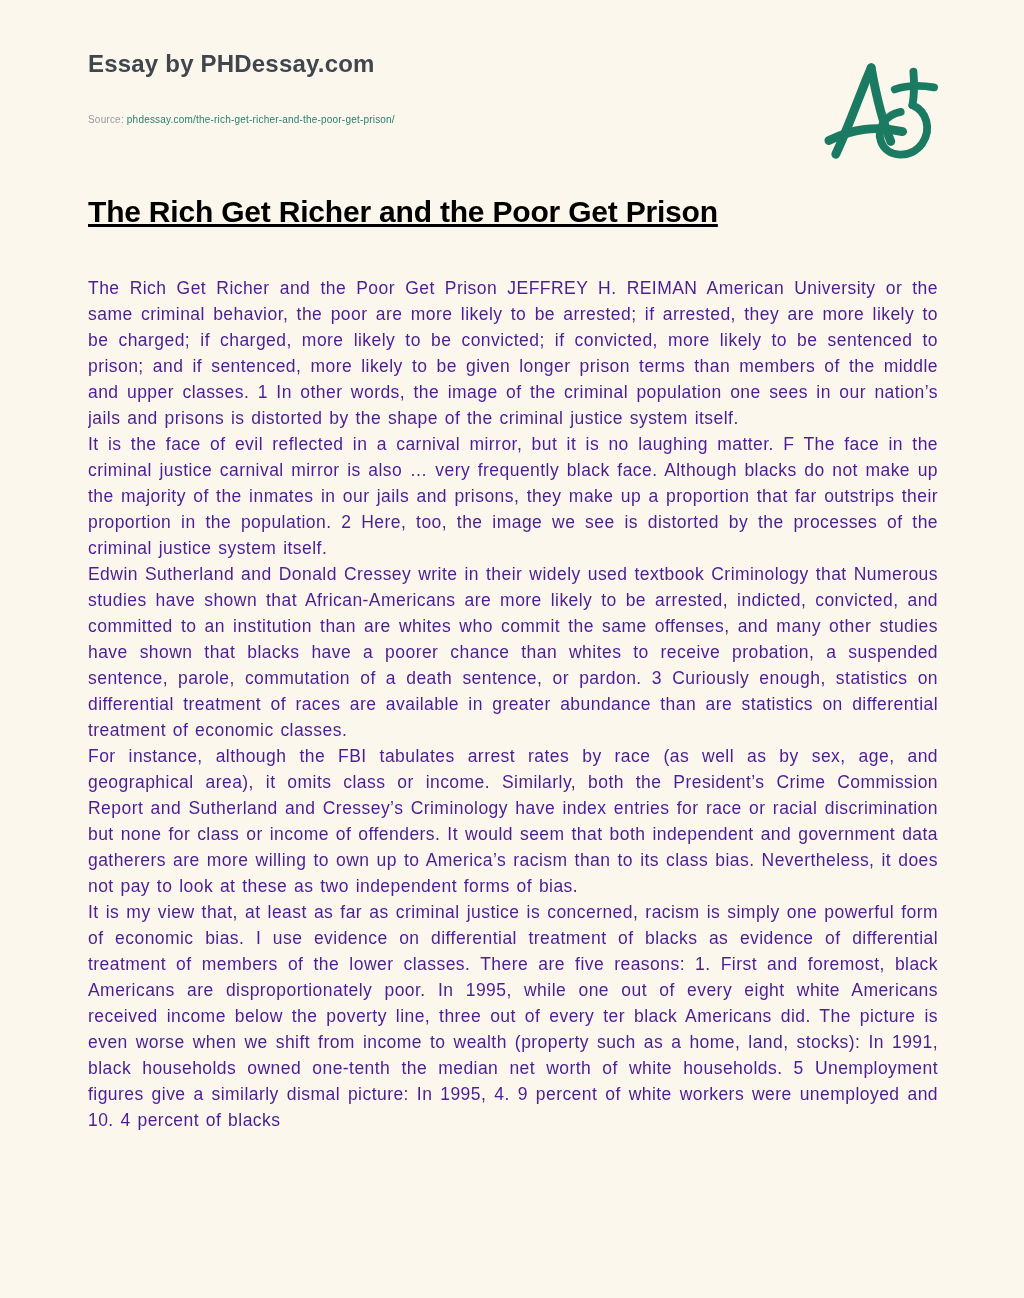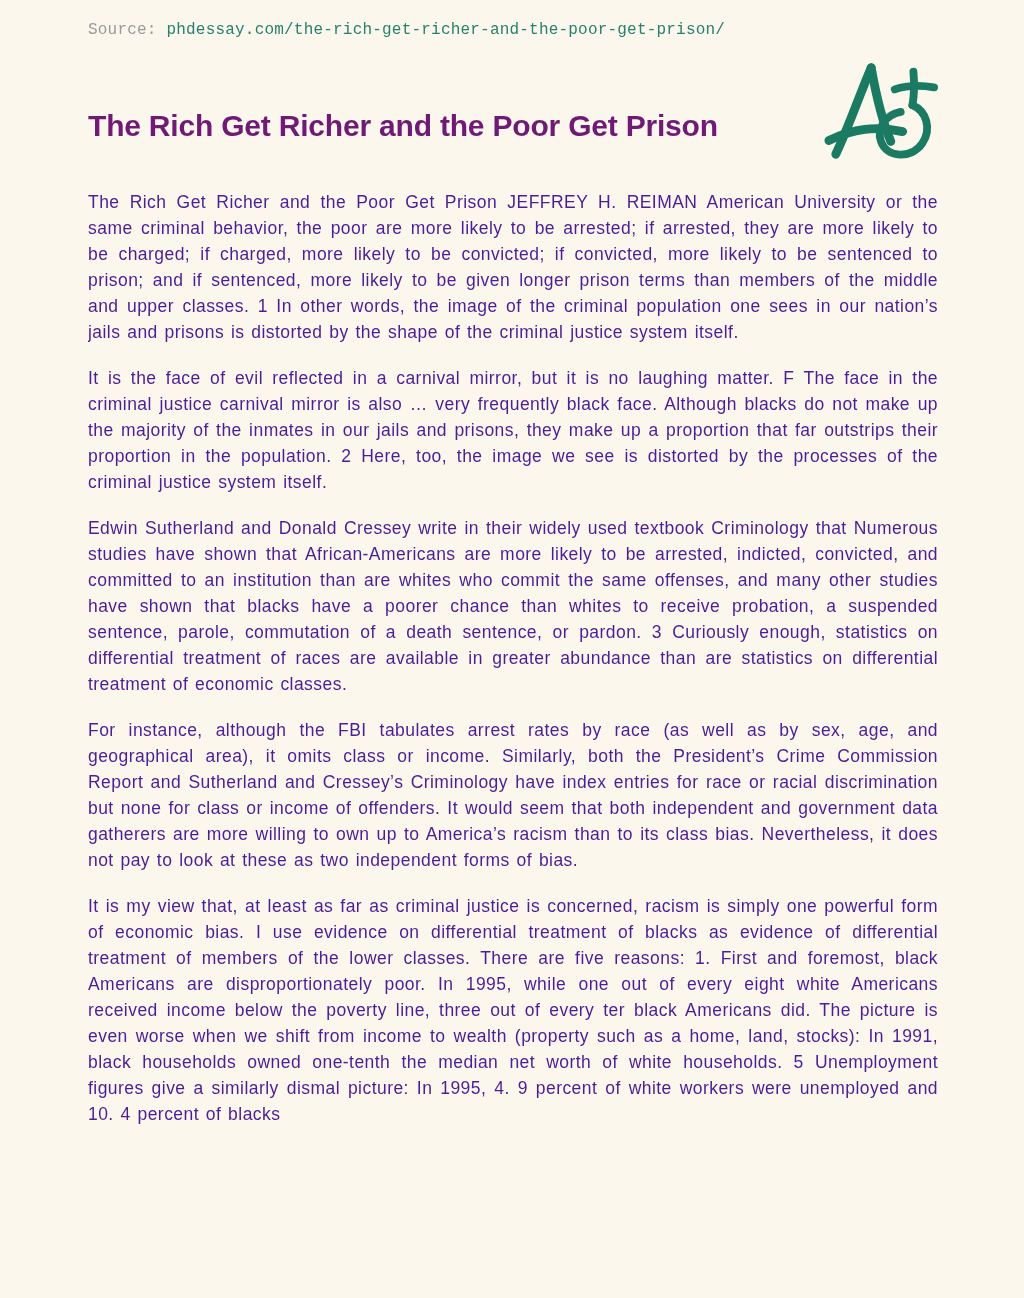--- a/index.html
+++ b/index.html
@@ -23,76 +23,77 @@
     overflow: hidden;
   }
   .brand {
     padding-top: 50px;
     font-size: 24px;
     font-weight: 700;
     letter-spacing: 0.2px;
     color: #3F464D;
   }
   .source-line {
-    margin-top: 21px;
-    font-size: 16px;
+    margin-top: 36px;
+    font-size: 10px;
     color: #999A9C;
     letter-spacing: 0.2px;
-    font-family: Liberation Mono, monospace;
   }
   .source-line a {
     color: #28806F;
     text-decoration: none;
     font-weight: 500;
     cursor: pointer;
   }
   .logo {
     position: absolute;
     top: 53px;
     right: 86px;
     width: 114px;
     height: 114px;
   }
   h1.essay-title {
     margin-top: 68px;
     font-size: 30px;
     line-height: 38px;
     font-weight: 700;
     letter-spacing: -0.2px;
-    color: #701a75;
+    color: #000000;
+    text-decoration: underline;
   }
   .essay {
     margin-top: 44px;
     font-size: 17.5px;
     line-height: 26px;
     letter-spacing: 0.45px;
     word-spacing: 1.5px;
     color: #4c1d95;
     text-align: justify;
   }
-  .essay p + p { margin-top: 20px; }
+  .essay p + p { }
 </style>
 </head>
 <body>
 
 <div class="page">
 
   <div class="logo">
     <svg width="114" height="114" viewBox="0 0 116 114" fill="none" stroke="#1B7B62" stroke-linecap="round" stroke-linejoin="round">
       <path stroke-width="9" d="M12,102 C26,72 36,42 48,14"></path>
       <path stroke-width="9" d="M48,14 C53,42 60,70 68,89"></path>
       <path stroke-width="9" d="M5,88 C30,76 52,73 80,79"></path>
       <path stroke-width="8" d="M91,18 C92,30 92,41 90,52"></path>
       <path stroke-width="8" d="M72,36 C84,32 100,32 112,34"></path>
       <path stroke-width="8" d="M90,52 C104,58 110,76 100,91 C89,107 64,106 58,89 C53,75 63,62 78,59"></path>
     </svg>
   </div>
 
   <div class="content">
 
+    <div class="brand">Essay by PHDessay.com</div>
 
     <div class="source-line">
       <span>Source:</span>
       <a>phdessay.com/the-rich-get-richer-and-the-poor-get-prison/</a>
     </div>
 
     <h1 class="essay-title">The Rich Get Richer and the Poor Get Prison</h1>
 
     <div class="essay">
       <p>The Rich Get Richer and the Poor Get Prison JEFFREY H. REIMAN American University or the same criminal behavior, the poor are more likely to be arrested; if arrested, they are more likely to be charged; if charged, more likely to be convicted; if convicted, more likely to be sentenced to prison; and if sentenced, more likely to be given longer prison terms than members of the middle and upper classes. 1 In other words, the image of the criminal population one sees in our nation’s jails and prisons is distorted by the shape of the criminal justice system itself.</p>

